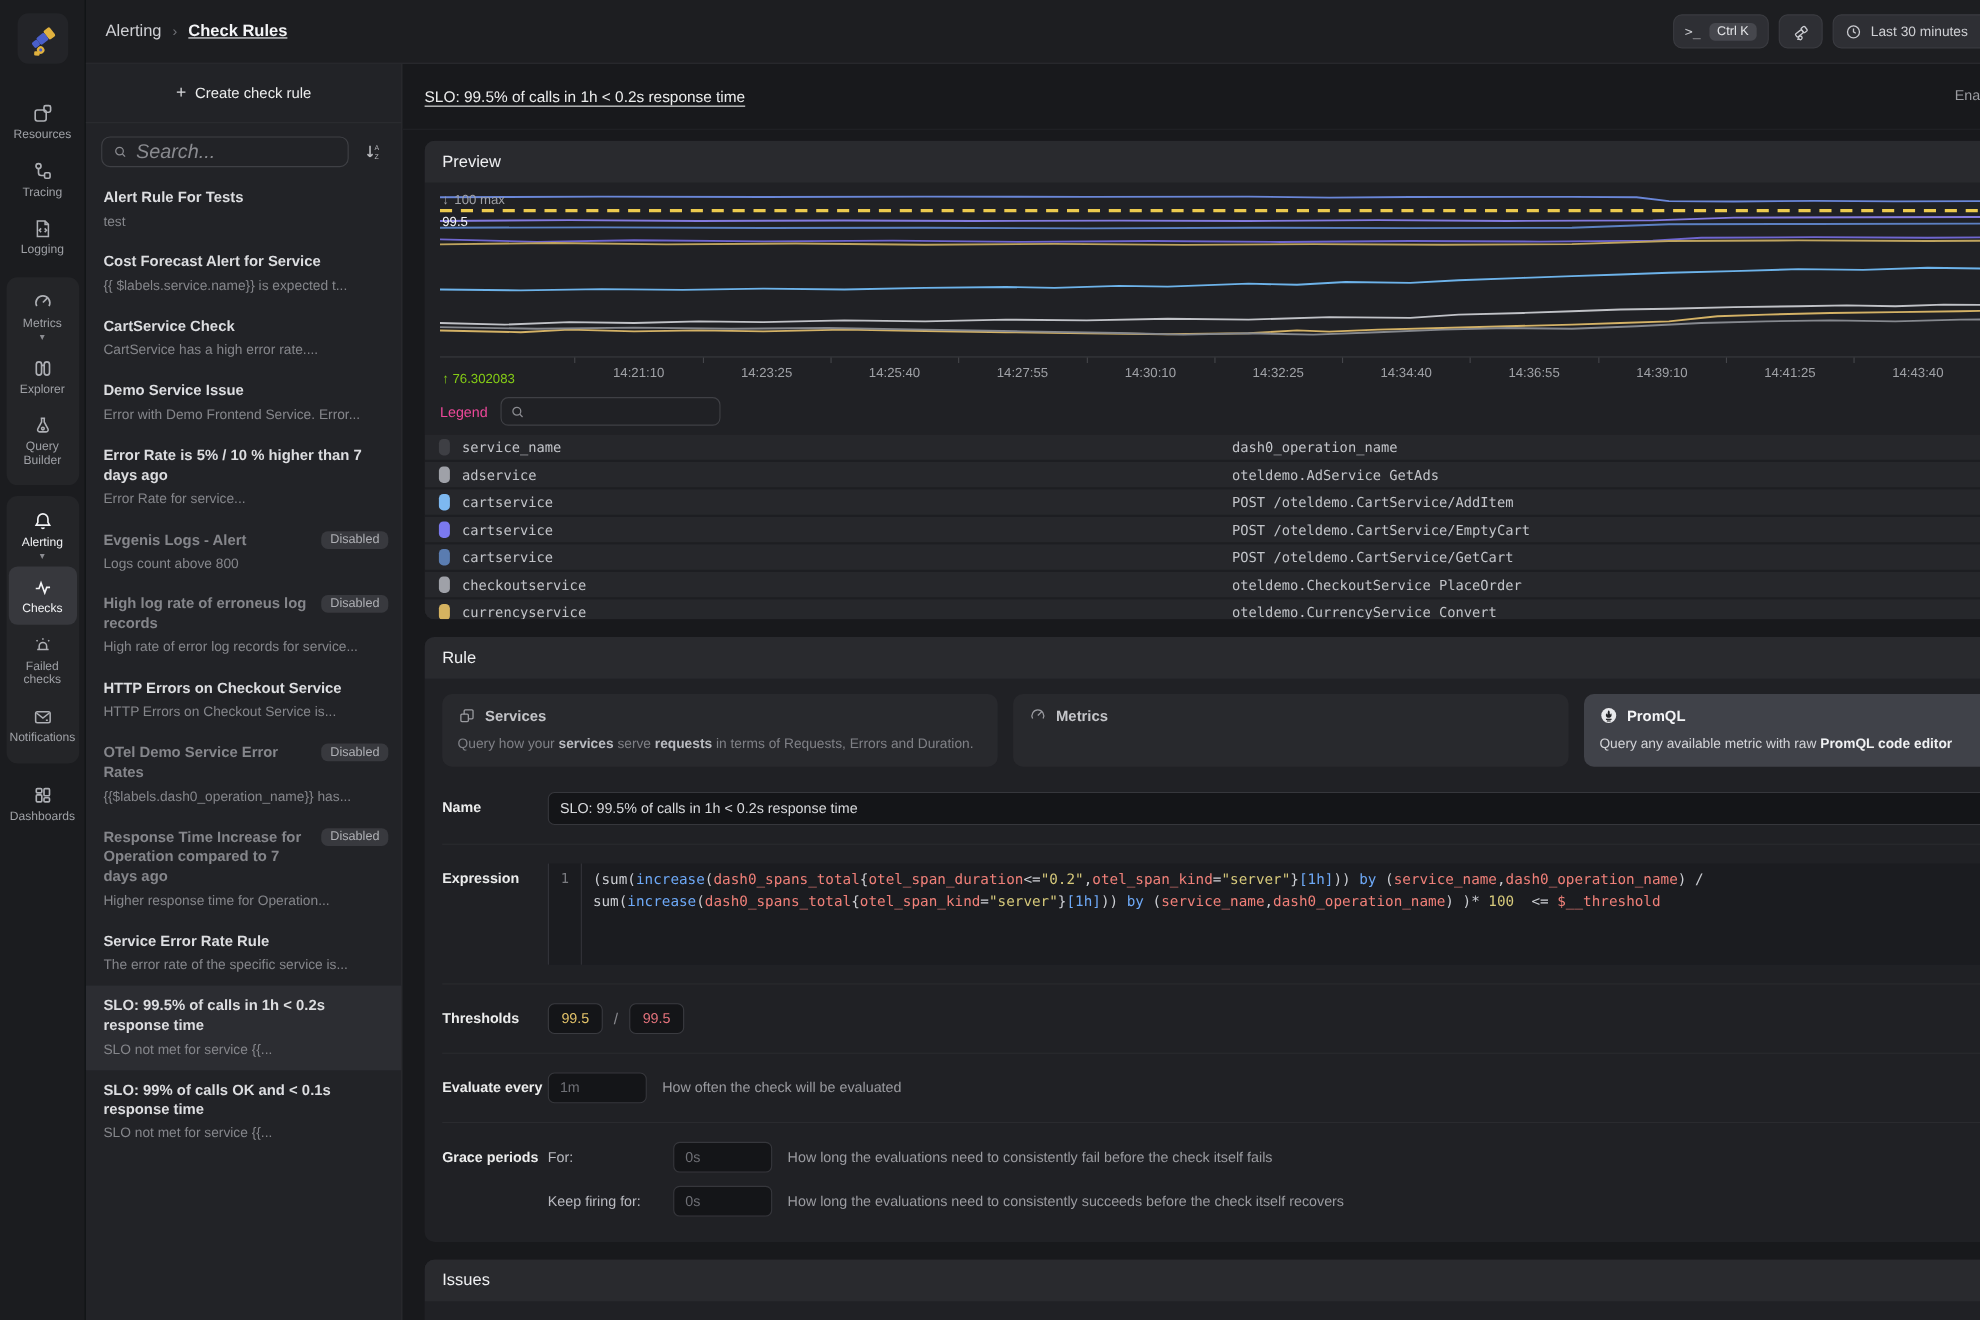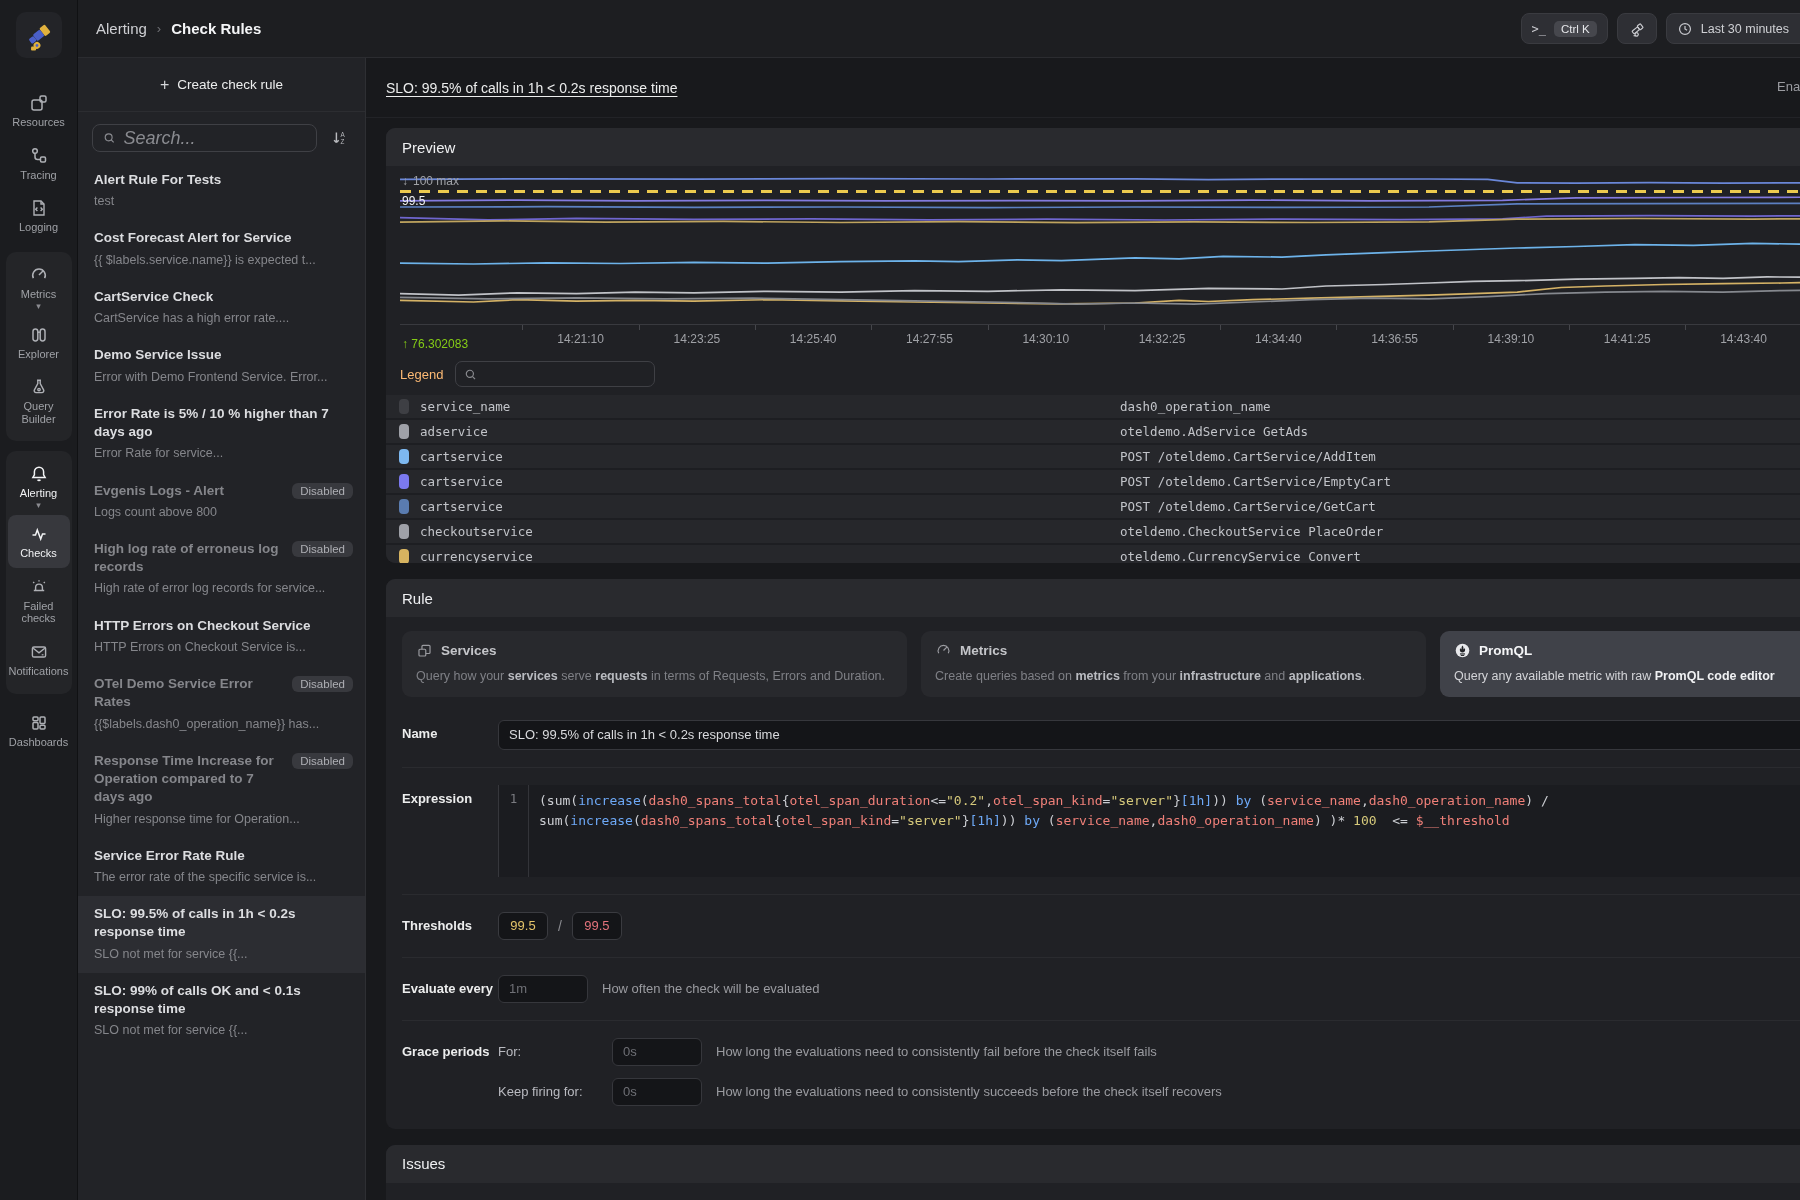--- a/index.html
+++ b/index.html
@@ -30,21 +30,21 @@
   .rail-item.selected svg { stroke:#f2f3f5; }
   .chev { font-size:9px; color:#8b8c91; line-height:4px; }
 
   
   .right { flex:1; display:flex; flex-direction:column; min-width:0; }
   .topbar { height:58px; flex:0 0 58px; background:#1d1e21; border-bottom:1px solid #2b2c30;
     display:flex; align-items:center; padding:0 0 0 18px; position:relative; }
   .crumbs { display:flex; align-items:center; gap:10px; font-size:15px; }
   .crumb-a { color:#cfd0d4; cursor:pointer; }
   .crumb-sep { color:#6f7075; font-size:13px; }
-  .crumb-b { color:#f4f5f7; font-weight:700; cursor:pointer; }
+  .crumb-b { color:#f4f5f7; font-weight:700; cursor:pointer;text-decoration:underline; }
   .top-actions { position:absolute; right:-12px; top:13px; display:flex; gap:9px; }
   .tbtn { background:#2e2f34; border:1px solid #3a3b40; border-radius:8px; height:31px;
     display:flex; align-items:center; gap:8px; padding:0 10px; color:#cfd0d4; cursor:pointer; font-size:12.5px;}
   .kbd { background:#46474d; border-radius:5px; padding:2px 7px; font-size:11.5px; color:#e6e7ea; }
   .prompt { font-family:"DejaVu Sans Mono", monospace; font-size:12px; color:#c9cacf; }
 
   .body-row { flex:1; display:flex; min-height:0; }
 
   
   .sidebar { width:288px; flex:0 0 288px; background:#222327; border-right:1px solid #2e2f33;
@@ -89,21 +89,21 @@
   .chart-note { position:absolute; color:#9fa1a6; font-size:12px; display:flex; gap:5px; align-items:center;}
   .note-max { left:2px; top:2px; }
   .thr-label { position:absolute; left:2px; top:22px; color:#f2f3f5; font-size:12px; }
   .axis-row { position:relative; height:28px; margin:0 14px; border-top:1px solid #393a3f; }
   .axis-min { position:absolute; left:2px; top:12px; color:#84cc16; font-size:12px; }
   .tick { position:absolute; top:7px; transform:translateX(-50%); color:#9fa1a6; font-size:12px; }
   .tickmark { position:absolute; top:0; width:1px; height:5px; background:#45464b; }
 
   
   .legend-row { display:flex; align-items:center; gap:12px; padding:9px 14px 8px; }
-  .legend-label { color:#fdba74; font-size:13px; font-weight:500; }
+  .legend-label { color:#ec4899; font-size:13px; font-weight:500; }
   .legend-search { width:200px; height:26px; border:1px solid #3f4045; border-radius:7px;
     display:flex; align-items:center; padding:0 8px; cursor:text; }
   .legend-table { height:168px; overflow:hidden; }
   .lt-row { display:grid; grid-template-columns:34px 700px 1fr; align-items:center; height:25px;
     background:#26272b; border-bottom:2px solid #1d1e22;
     font-family:"DejaVu Sans Mono", monospace; font-size:12.5px; color:#c2c4c9; cursor:pointer;}
   .lt-chip { width:10px; height:15px; border-radius:4px; margin-left:13px; }
 
   
   .rule-body { padding:14px 16px 6px; }
@@ -522,21 +522,20 @@
                     <div class="card-desc"><span>Query how your </span><b>services</b><span> serve </span><b>requests</b><span> in terms of Requests, Errors and Duration.</span></div>
                   </div>
                   <div class="card">
                     <div class="card-title">
                       <svg width="17" height="17" viewBox="0 0 20 20" fill="none" stroke="#9a9ba0" stroke-width="1.4">
                         <path d="M4.4 13.2 A6.3 6.3 0 1 1 15.6 13.2"></path>
                         <path d="M10 10 L14.2 5.8"></path>
                       </svg>
                       <span>Metrics</span>
                     </div>
-                    <div class="card-desc"><span>Create queries based on </span><b>metrics</b><span> from your </span><b>infrastructure</b><span> and </span><b>applications</b><span>.</span></div>
                   </div>
                   <div class="card selected">
                     <div class="card-title">
                       <svg width="17" height="17" viewBox="0 0 20 20">
                         <circle cx="10" cy="10" r="8" fill="#e8e9ec"></circle>
                         <path d="M10 4.2 c1.9 2.1 .5 3.3 1.5 4.6 c.8-.3 .9-1.6 .9-1.6 c1.3 1.7 .9 5.2-2.4 5.2 s-3.7-3.5-2.4-5.2 c0 0 .1 1.3 .9 1.6 C9.5 7.5 8.1 6.3 10 4.2 z" fill="#232428"></path>
                         <rect x="7" y="13.4" width="6" height="1.3" fill="#232428"></rect>
                         <rect x="8" y="15.2" width="4" height="1.2" fill="#232428"></rect>
                       </svg>
                       <span>PromQL</span>

